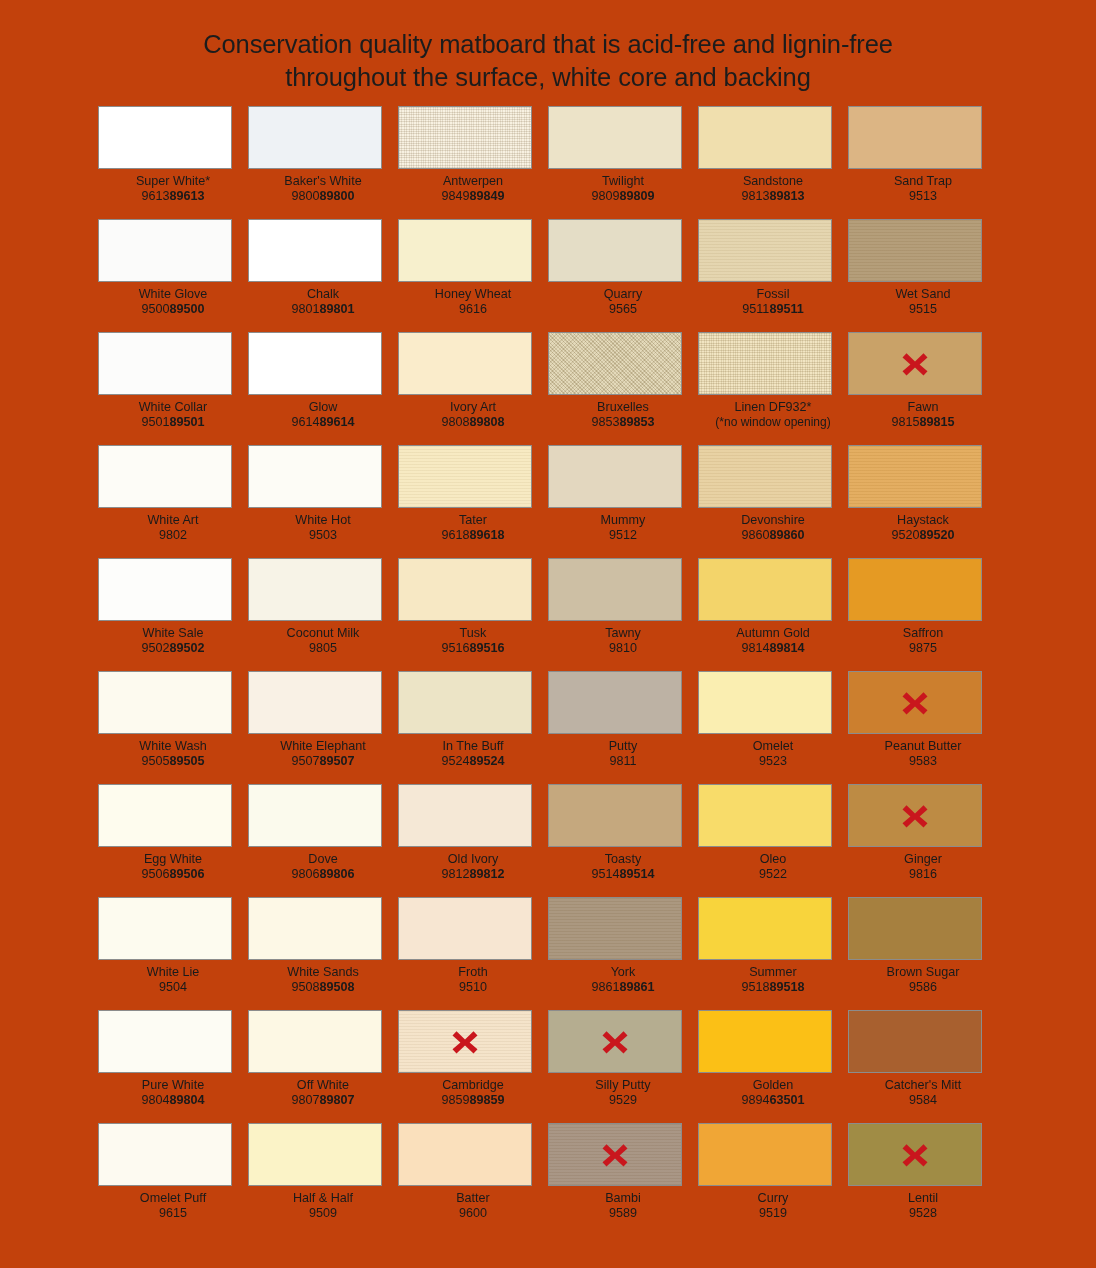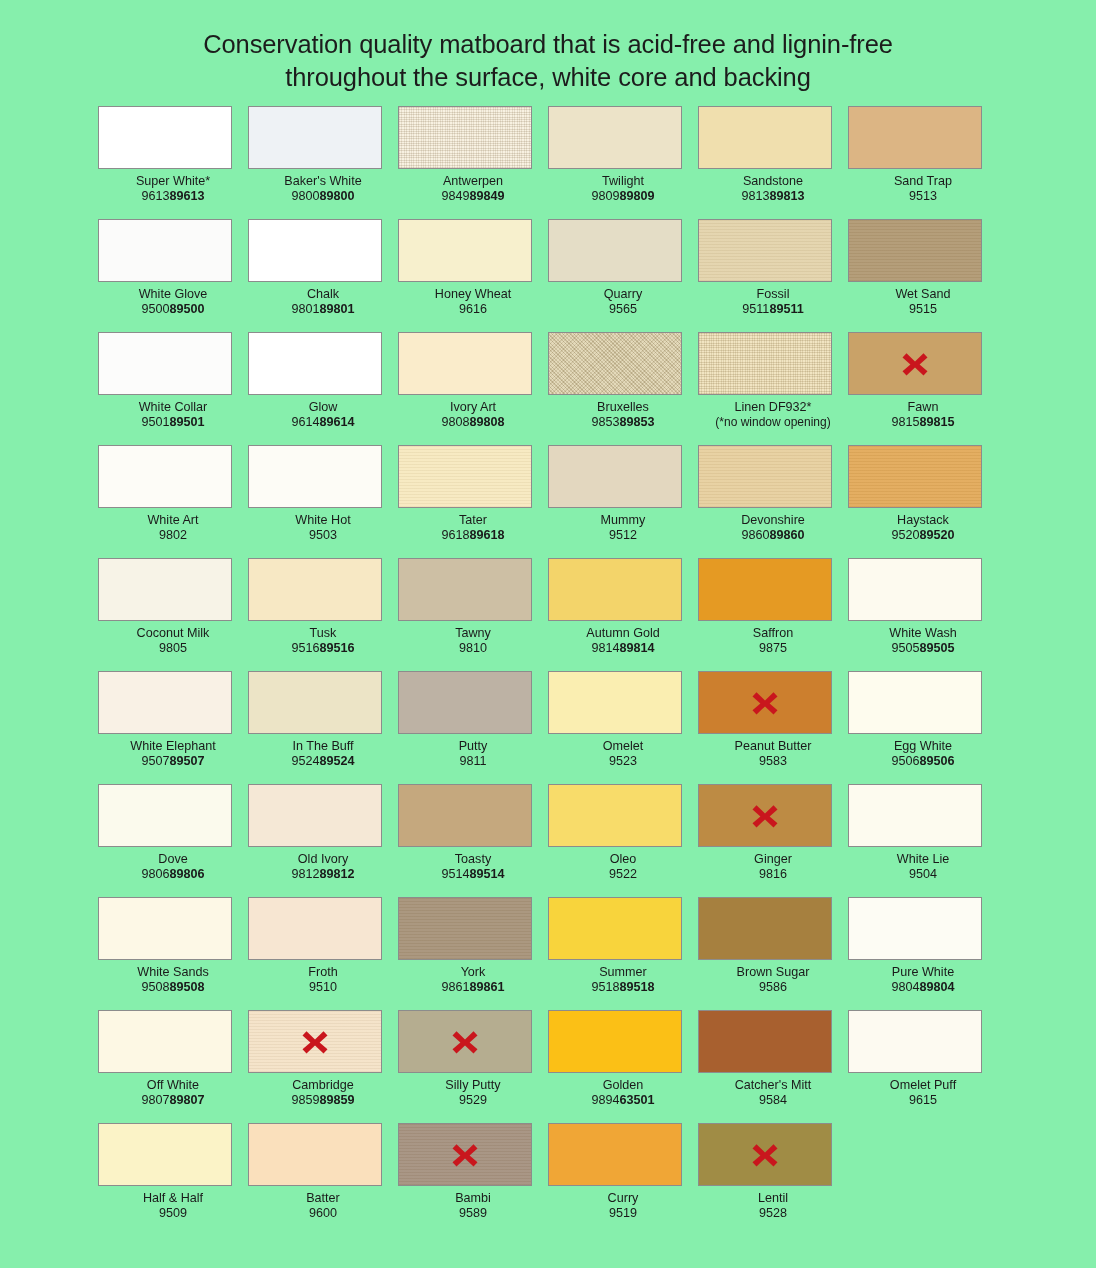--- a/index.html
+++ b/index.html
@@ -13,21 +13,21 @@
     height: 1268px;
     font-family: "Liberation Sans", sans-serif;
     color: #1a1a1a;
     overflow: hidden;
   }
 
   .page {
     position: relative;
     width: 1096px;
     height: 1268px;
-    background: #86efac;
+    background: #c2410c;
     box-sizing: border-box;
   }
 
   
   .heading {
     padding-top: 28px;
     text-align: center;
   }
   .heading-line {
     font-size: 25.5px;
@@ -357,20 +357,29 @@
         <div class="chip-wrap">
           <div class="chip tex-soft" style="background: rgb(226, 169, 88); border-color: rgb(140, 140, 140);"></div>
         </div>
         <div class="caption">
           <span class="cap-name">Haystack</span>
           <span class="cap-codes"><span class="code-plain">9520</span><span class="code-bold">89520</span></span>
         </div>
       </div>
       <div class="cell">
         <div class="chip-wrap">
+          <div class="chip" style="background: rgb(253, 253, 251); border-color: rgb(140, 140, 140);"></div>
+        </div>
+        <div class="caption">
+          <span class="cap-name">White Sale</span>
+          <span class="cap-codes"><span class="code-plain">9502</span><span class="code-bold">89502</span></span>
+        </div>
+      </div>
+      <div class="cell">
+        <div class="chip-wrap">
           <div class="chip" style="background: rgb(247, 243, 231); border-color: rgb(140, 140, 140);"></div>
         </div>
         <div class="caption">
           <span class="cap-name">Coconut Milk</span>
           <span class="cap-codes"><span class="code-plain">9805</span></span>
         </div>
       </div>
       <div class="cell">
         <div class="chip-wrap">
           <div class="chip" style="background: rgb(247, 232, 196); border-color: rgb(140, 140, 140);"></div>

